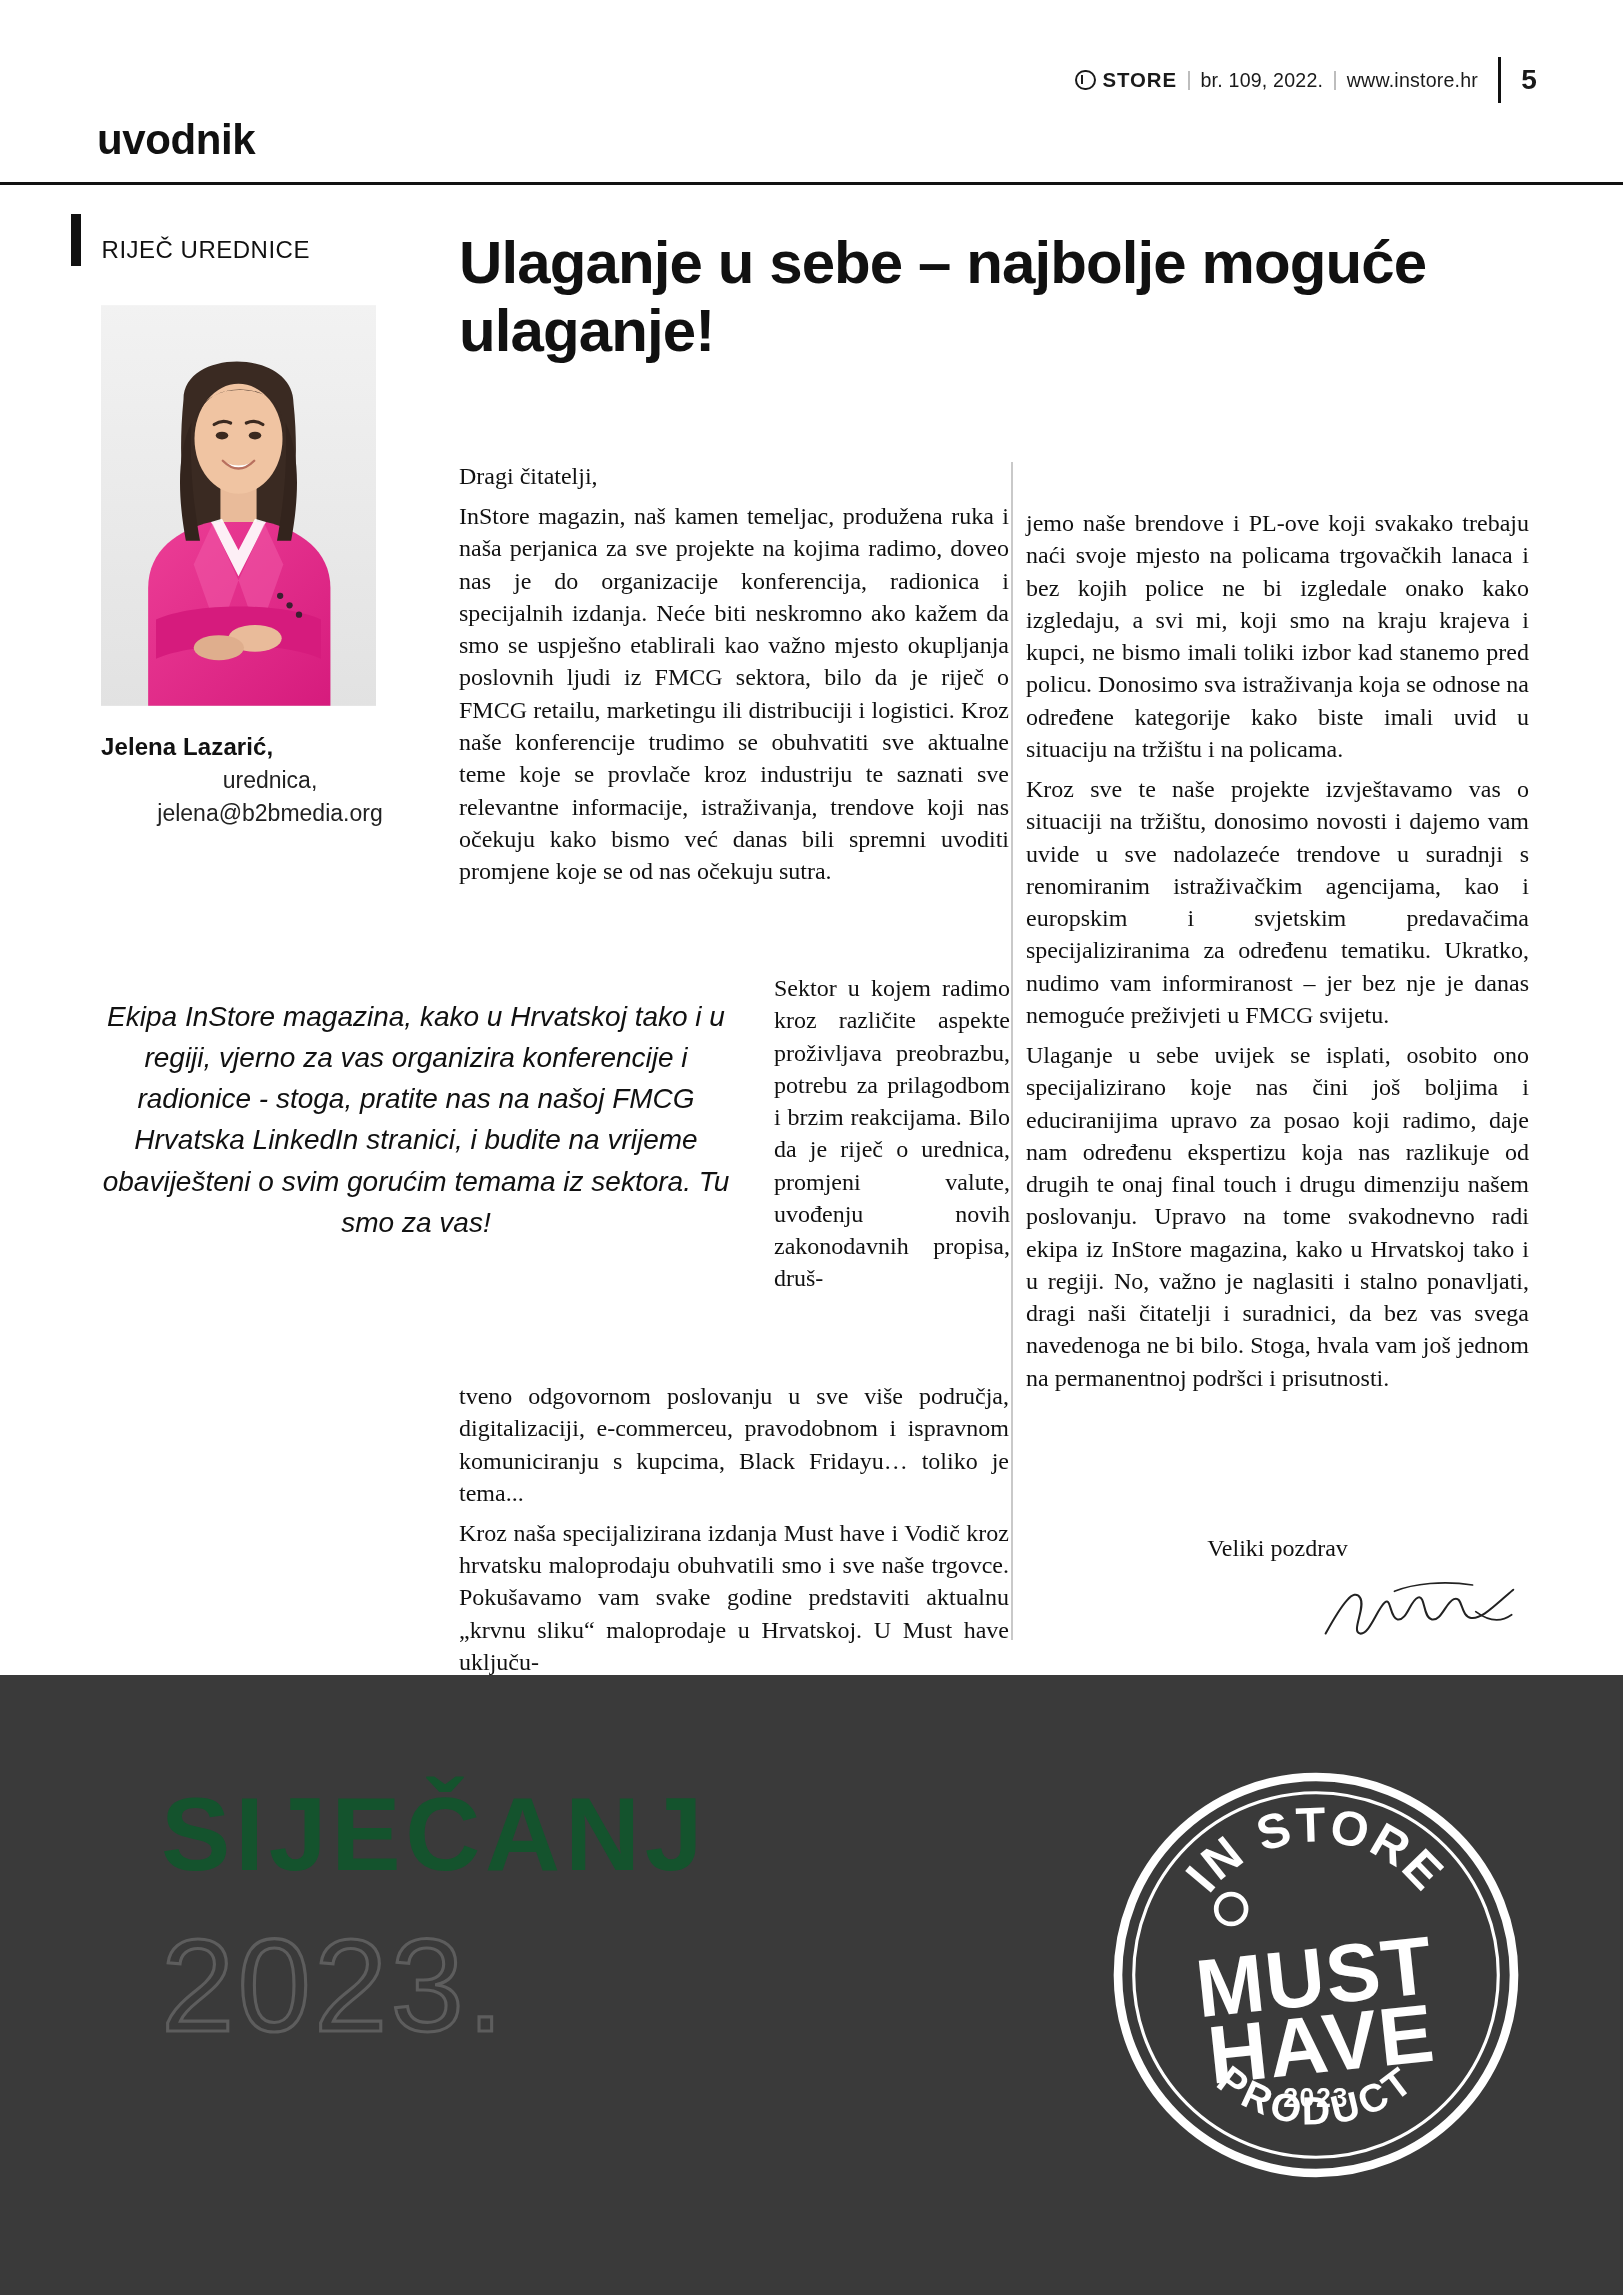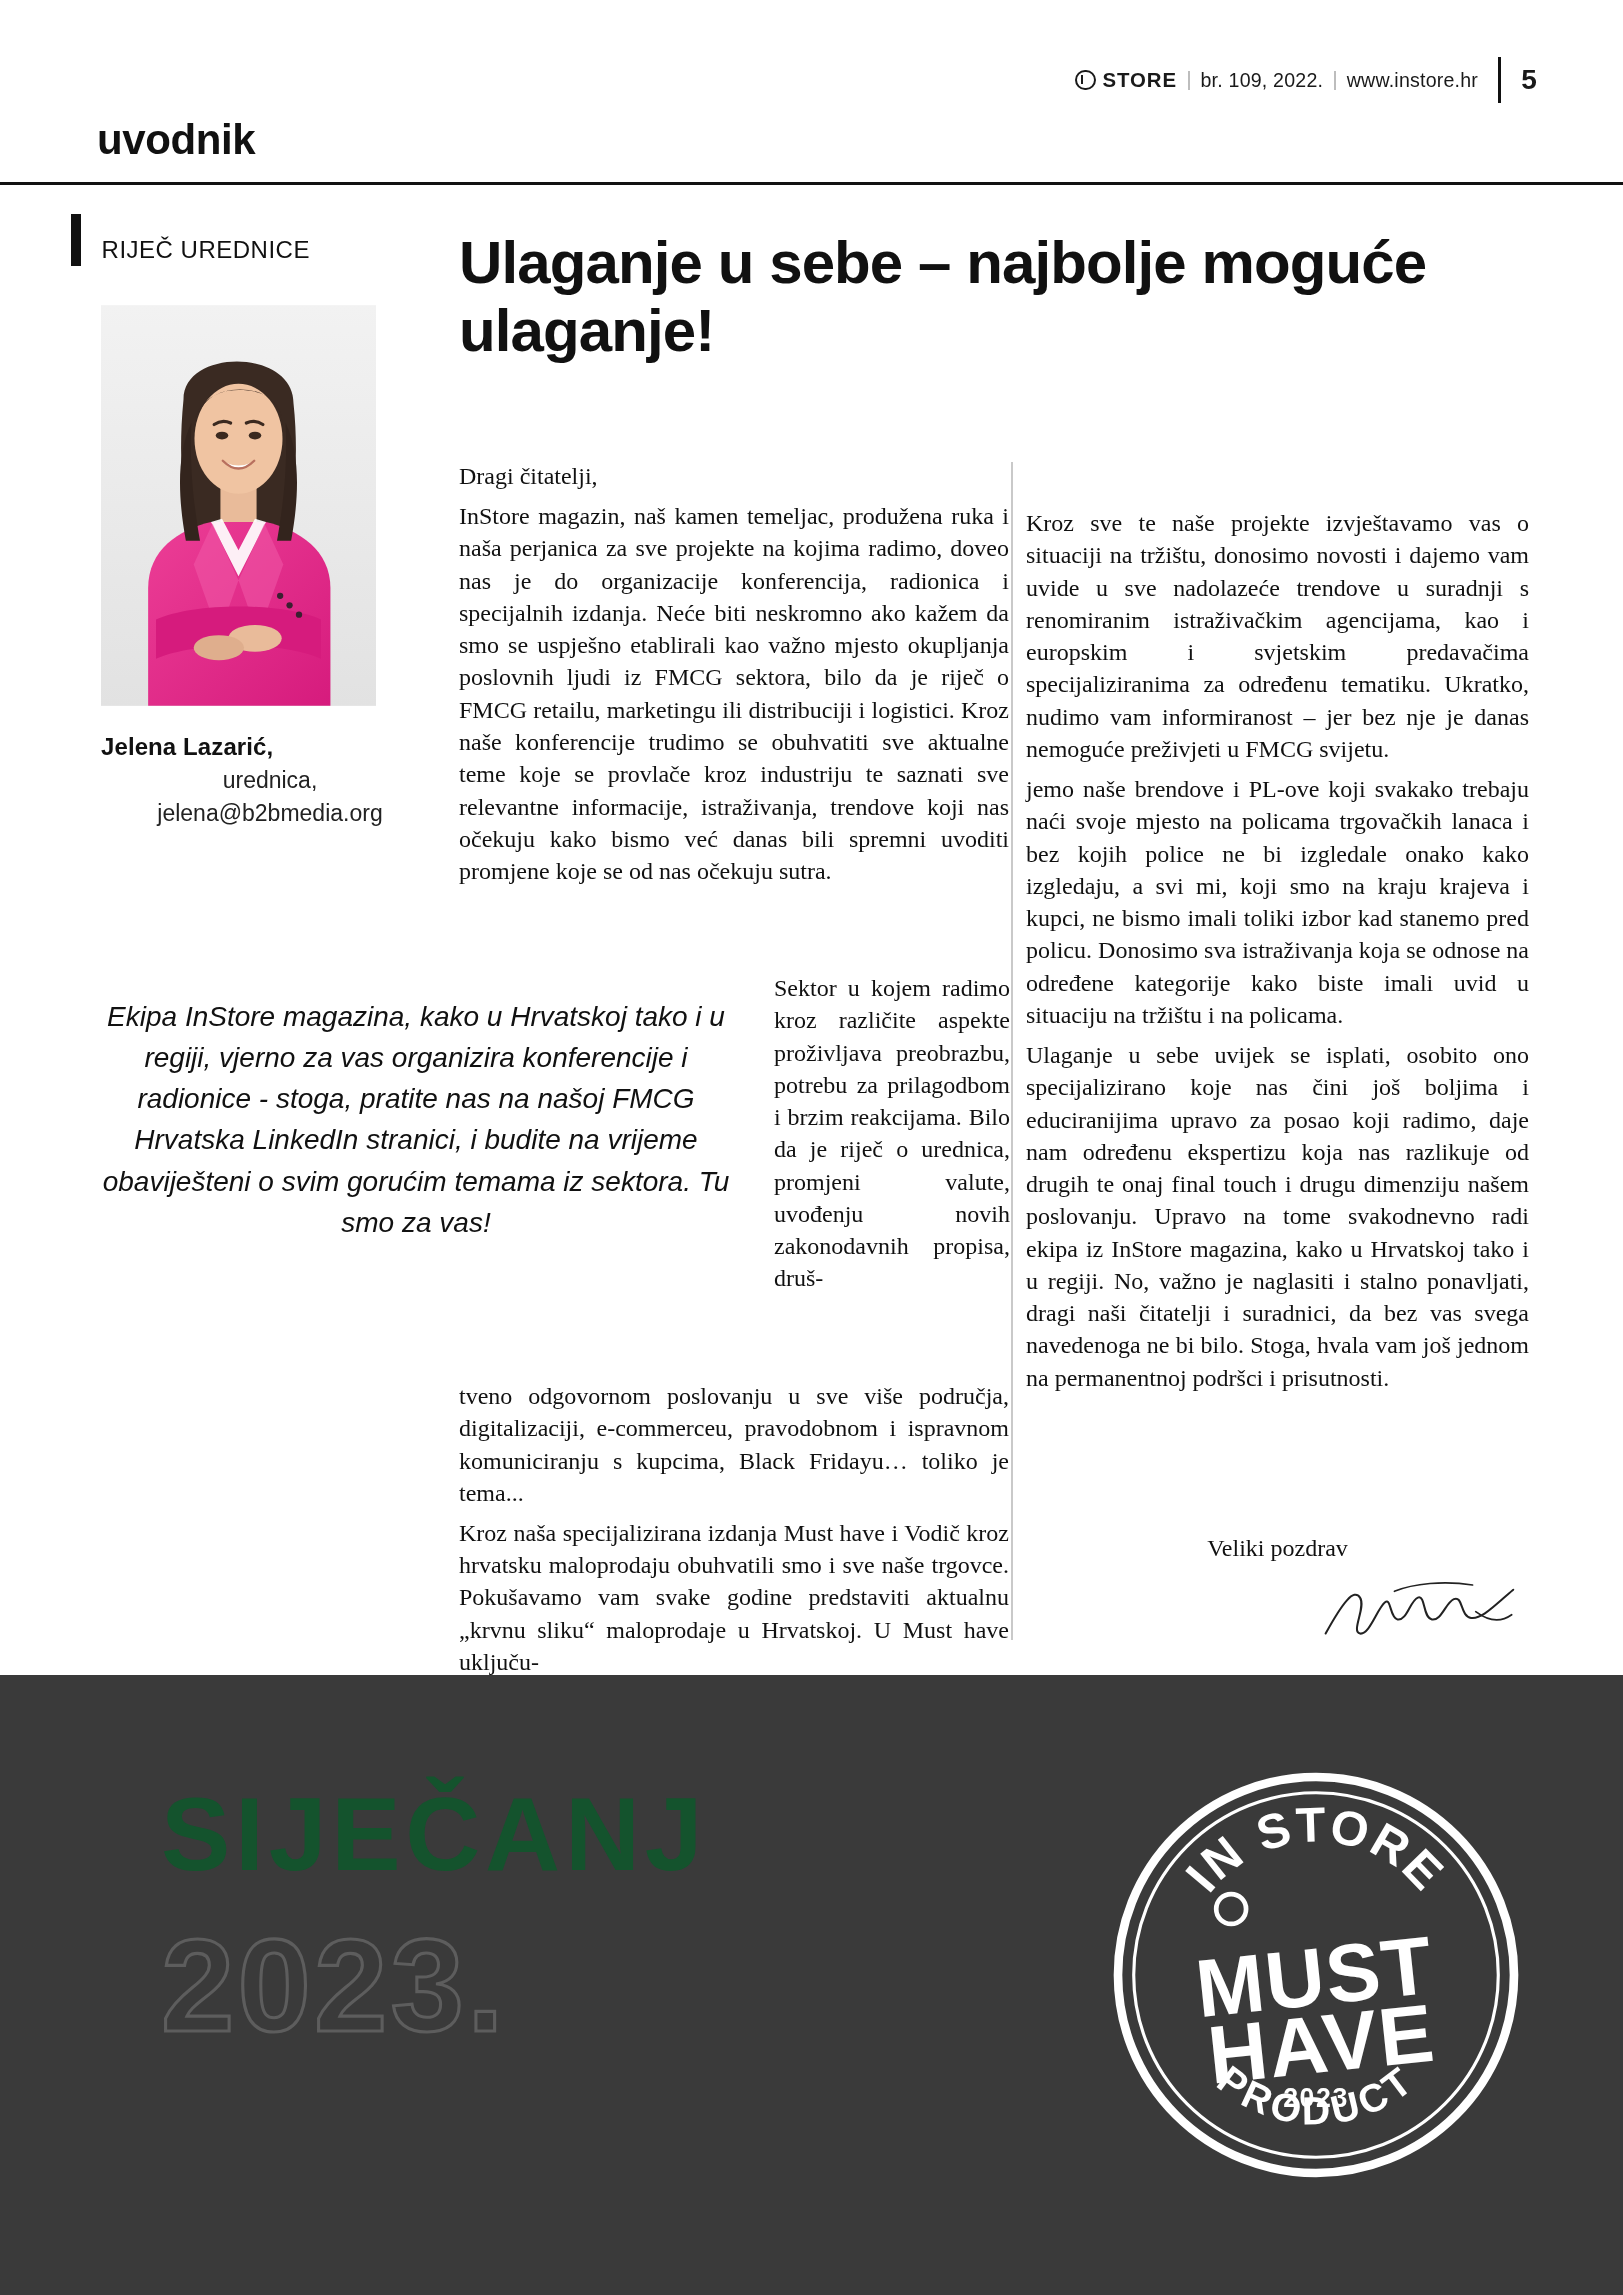--- a/index.html
+++ b/index.html
@@ -354,38 +354,38 @@
   </div>
 
   <div class="col col-mid-bottom">
     <p>tveno odgovornom poslovanju u sve više područja, digitalizaciji, e-commerceu, pravodobnom i ispravnom komuniciranju s kupcima, Black Fridayu… toliko je tema...</p>
     <p>Kroz naša specijalizirana izdanja Must have i Vodič kroz hrvatsku maloprodaju obuhvatili smo i sve naše trgovce. Pokušavamo vam svake godine predstaviti aktualnu „krvnu sliku“ maloprodaje u Hrvatskoj. U Must have uključu-</p>
   </div>
 
   <div class="divider-vert"></div>
 
   <div class="col col-right">
+    <p>jemo naše brendove i PL-ove koji svakako trebaju naći svoje mjesto na policama trgovačkih lanaca i bez kojih police ne bi izgledale onako kako izgledaju, a svi mi, koji smo na kraju krajeva i kupci, ne bismo imali toliki izbor kad stanemo pred policu. Donosimo sva istraživanja koja se odnose na određene kategorije kako biste imali uvid u situaciju na tržištu i na policama.</p>
     <p>Kroz sve te naše projekte izvještavamo vas o situaciji na tržištu, donosimo novosti i dajemo vam uvide u sve nadolazeće trendove u suradnji s renomiranim istraživačkim agencijama, kao i europskim i svjetskim predavačima specijaliziranima za određenu tematiku. Ukratko, nudimo vam informiranost – jer bez nje je danas nemoguće preživjeti u FMCG svijetu.</p>
-    <p>jemo naše brendove i PL-ove koji svakako trebaju naći svoje mjesto na policama trgovačkih lanaca i bez kojih police ne bi izgledale onako kako izgledaju, a svi mi, koji smo na kraju krajeva i kupci, ne bismo imali toliki izbor kad stanemo pred policu. Donosimo sva istraživanja koja se odnose na određene kategorije kako biste imali uvid u situaciju na tržištu i na policama.</p>
     <p>Ulaganje u sebe uvijek se isplati, osobito ono specijalizirano koje nas čini još boljima i educiranijima upravo za posao koji radimo, daje nam određenu ekspertizu koja nas razlikuje od drugih te onaj final touch i drugu dimenziju našem poslovanju. Upravo na tome svakodnevno radi ekipa iz InStore magazina, kako u Hrvatskoj tako i u regiji. No, važno je naglasiti i stalno ponavljati, dragi naši čitatelji i suradnici, da bez vas svega navedenoga ne bi bilo. Stoga, hvala vam još jednom na permanentnoj podršci i prisutnosti.</p>
   </div>
 
   <div class="signoff">Veliki pozdrav</div>
 
   <div class="signature">
     <svg width="204" height="86" viewBox="0 0 260 110" xmlns="http://www.w3.org/2000/svg" aria-hidden="true">
       <path d="M8 80 C30 40 44 22 52 34 C60 46 40 78 52 80 C64 82 74 48 84 40 C92 34 90 60 100 62 C112 64 116 38 126 34 C136 30 132 60 144 62 C156 64 162 40 172 36 C184 31 180 58 194 60 C208 62 224 44 248 24" fill="none" stroke="#222222" stroke-width="2.6" stroke-linecap="round"></path>
       <path d="M96 26 C120 16 160 12 196 18" fill="none" stroke="#222222" stroke-width="2" stroke-linecap="round"></path>
       <path d="M200 52 C216 64 232 66 246 56" fill="none" stroke="#222222" stroke-width="2.2" stroke-linecap="round"></path>
     </svg>
   </div>
 
   <div class="banner"></div>
   <div class="month" style="position:absolute;left:161px;top:1775px;font-family:'Liberation Sans',sans-serif;font-weight:bold;font-size:104px;letter-spacing:4.7px;color:#14532d;">SIJEČANJ</div>
-  <div class="year" style="position:absolute;left:161px;top:1910px;font-family:'Liberation Sans',sans-serif;font-weight:bold;font-size:132px;letter-spacing:3.1px;color:transparent;-webkit-text-stroke:3.1px #5d5d5d;">2023.</div>
+  <div class="year" style="position:absolute;left:161px;top:1910px;font-family:'Liberation Sans',sans-serif;font-weight:normal;font-size:132px;letter-spacing:3.1px;color:transparent;-webkit-text-stroke:3.1px #5d5d5d;">2023.</div>
 
   <div class="stamp">
     <svg width="440" height="440" viewBox="0 0 560 560" xmlns="http://www.w3.org/2000/svg">
       <defs>
         <path id="arcTop" d="M 110 280 A 170 170 0 0 1 450 280"></path>
         <path id="arcBottom" d="M 90 280 A 190 190 0 0 0 470 280"></path>
       </defs>
       <circle cx="280" cy="280" r="252" fill="none" stroke="#ffffff" stroke-width="11"></circle>
       <circle cx="280" cy="280" r="232" fill="none" stroke="#ffffff" stroke-width="4"></circle>
 

